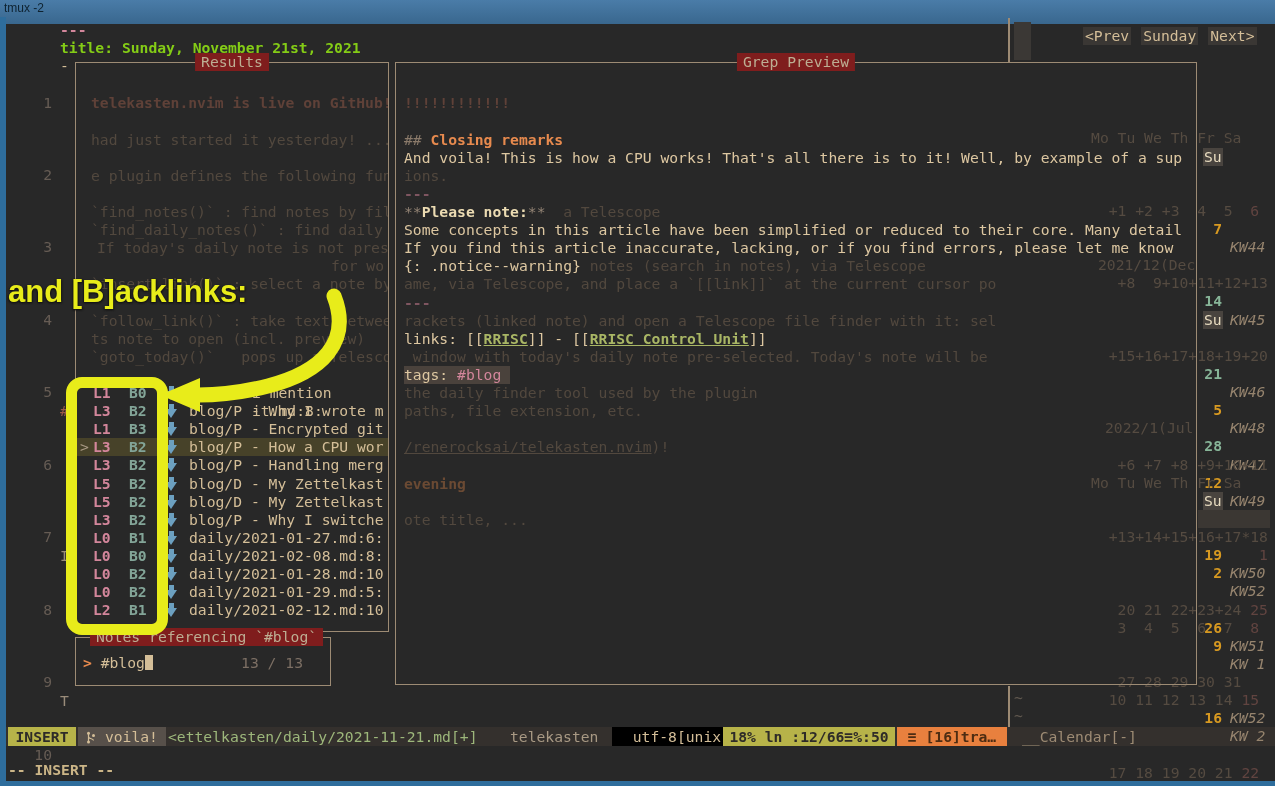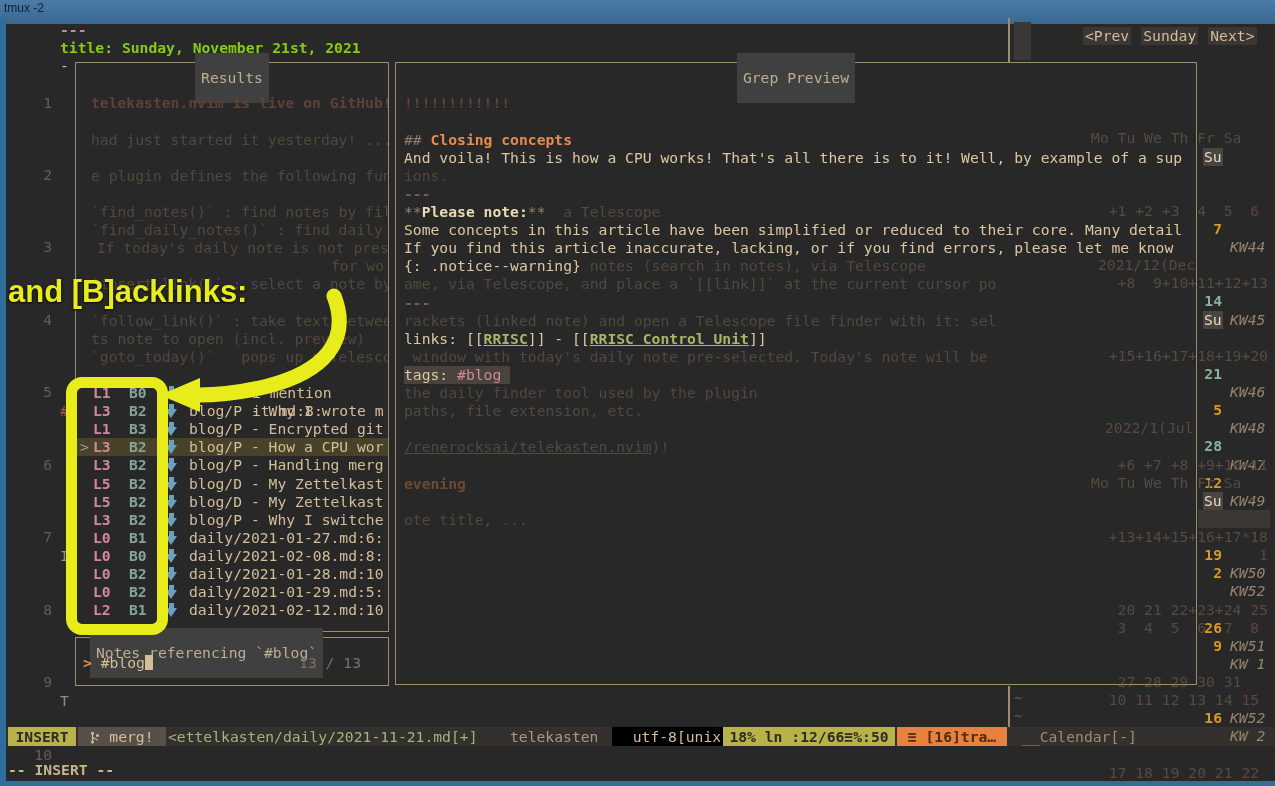--- a/index.html
+++ b/index.html
@@ -14,21 +14,21 @@
   
   .grow{position:relative;height:18.12px;}
   .gnum{position:absolute;right:0;color:#665c54;}
   .gpeek{position:absolute;left:34px;color:#9a8c7a;}
   .gpeek.pk-red{color:#9c5a48;}
   
   .l1{color:#d3869b;font-weight:bold;}
   .l2{color:#84cc16;font-weight:bold;}
   
   .floatbox{position:absolute;border:1px solid #9d8b74;box-sizing:border-box;background:transparent;}
-  .ftitle{position:absolute;top:-10px;background:#404040;padding:16px 6px;color:#bdae93;}
+  .ftitle{position:absolute;top:-10px;background:#7f1d1d;padding:0 6px;color:#bdae93;}
   .fclip{position:absolute;inset:0;overflow:hidden;}
   .faded{color:#52483e;}
   .faded-red{color:#5f4138;font-weight:bold;}
   .faded-pink{color:#7e5560;font-weight:bold;}
   .faded-orange{color:#6b4a33;font-weight:bold;}
   .faded-u{text-decoration:underline;}
   .solid{background:#282828;}
   
   #rrows{position:absolute;left:1px;top:321px;width:311px;}
   .rrow{position:relative;height:18.12px;}
@@ -446,33 +446,33 @@
             <span class="rl">L2</span>
             <span class="rb">B1</span>
             <span class="dla"></span>
             <span class="rfile">daily/2021-02-12.md:10</span>
           </div>
 
       </div>
     </div>
   </div>
 
-  <div class="floatbox" style="left:75px;top:637px;width:314px;height:49px;z-index:3;">
+  <div class="floatbox" style="left:75px;top:637px;width:256px;height:49px;z-index:3;">
     <span class="ftitle" style="left:14px;">Notes referencing `#blog`</span>
     <div class="fclip">
       <div class="abs" style="left:7px;top:16px;"><span style="color:#e78a4e;font-weight:bold;">&gt;</span> <span>#blog</span><span class="cursorblk"></span></div>
       <div class="abs" style="right:27px;top:16px;color:#7c6f64;">13 / 13</div>
     </div>
   </div>
 
   <div class="floatbox" style="left:395px;top:62px;width:802px;height:623px;z-index:2;">
     <span class="ftitle" style="left:50%;transform:translateX(-50%);">Grep Preview</span>
     <div class="fclip">
       <div class="abs faded-red" style="left:8px;top:31px;">!!!!!!!!!!!!</div>
-      <div class="abs" style="left:8px;top:68px;"><span class="hashes">##</span> <span class="h-orange">Closing concepts</span></div>
+      <div class="abs" style="left:8px;top:68px;"><span class="hashes">##</span> <span class="h-orange">Closing remarks</span></div>
       <div class="abs solid bright" style="left:8px;top:86px;">And voila! This is how a CPU works! That's all there is to it! Well, by example of a sup</div>
       <div class="abs faded" style="left:8px;top:104px;">ions.</div>
       <div class="abs faded-pink" style="left:8px;top:122px;">---</div>
       <div class="abs" style="left:8px;top:140px;"><span class="stars">**</span><span class="boldwhite">Please note:</span><span class="stars">**</span><span class="faded">  a Telescope</span></div>
       <div class="abs solid bright" style="left:8px;top:158px;">Some concepts in this article have been simplified or reduced to their core. Many detail</div>
       <div class="abs solid bright" style="left:8px;top:176px;">If you find this article inaccurate, lacking, or if you find errors, please let me know</div>
       <div class="abs" style="left:8px;top:194px;"><span class="bright">{: .notice--warning}</span><span class="faded"> notes (search in notes), via Telescope</span></div>
       <div class="abs faded" style="left:8px;top:212px;">ame, via Telescope, and place a `[[link]]` at the current cursor po</div>
       <div class="abs faded-pink" style="left:8px;top:231px;">---</div>
       <div class="abs faded" style="left:8px;top:249px;">rackets (linked note) and open a Telescope file finder with it: sel</div>
@@ -487,21 +487,21 @@
     </div>
   </div>
 
   <div id="statusline">
     <span class="seg mode">INSERT</span>
     <span class="seg branch"><svg width="10" height="13" viewBox="0 0 10 13" style="vertical-align:-2px;">
           <path d="M2.5 3 v7 M2.5 5.5 c0 3 5 1.5 5 4" stroke="#d4be98" stroke-width="1.2" fill="none"></path>
           <circle cx="2.5" cy="2.2" r="1.5" fill="#d4be98"></circle>
           <circle cx="2.5" cy="11" r="1.5" fill="#d4be98"></circle>
           <circle cx="7.5" cy="4.5" r="1.5" fill="#d4be98"></circle>
-        </svg> <span>merg!</span></span>
+        </svg> <span>voila!</span></span>
     <span class="sltext" style="left:162px;color:#9db77b;">&lt;ettelkasten/daily/2021-11-21.md[+]</span>
     <span class="sltext" style="left:504px;color:#a89984;">telekasten</span>
     <span class="seg enc">utf-8[unix]</span>
     <span class="seg pos">18% ln :12/66≡%:50</span>
     <span class="seg warn">≡ [16]tra…</span>
     <span class="sltext" style="left:1016px;color:#9d8b74;">__Calendar[-]</span>
   </div>
 
   <div id="cmdline">-- INSERT --</div>
 

